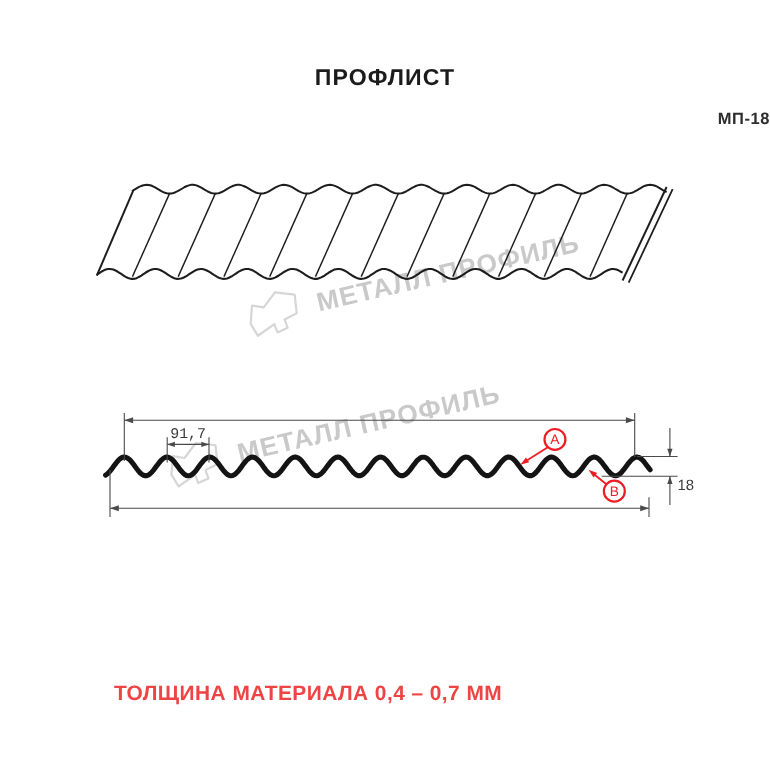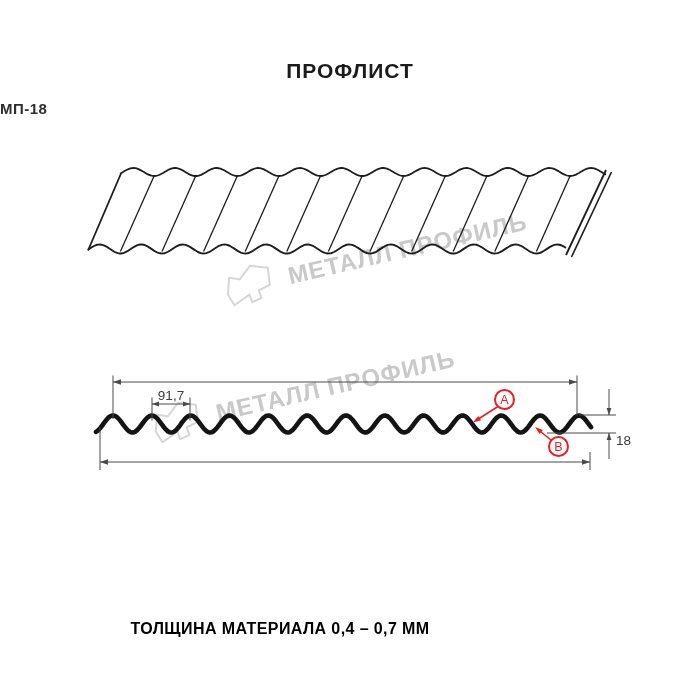--- a/index.html
+++ b/index.html
@@ -2,46 +2,46 @@
 <html><head>
 <meta charset="utf-8">
 <style>
   html,body{margin:0;padding:0;}
   body{width:700px;height:700px;background:#ffffff;position:relative;overflow:hidden;
        font-family:"Liberation Sans", sans-serif;}
   .page{position:absolute;inset:0;}
 
   .title{position:absolute;top:59px;left:0;width:700px;text-align:center;
          font-size:21px;font-weight:800;letter-spacing:1px;color:#1b1b1b;}
-  .subtitle{position:absolute;top:100px;left:0;width:700px;text-align:left;
+  .subtitle{position:absolute;top:100px;left:0;width:700px;text-align:right;
          font-size:15px;font-weight:700;letter-spacing:.5px;color:#2d2d2d;}
 
   .wm{position:absolute;display:flex;align-items:center;gap:9px;
       transform:rotate(-13deg);transform-origin:0 50%;white-space:nowrap;}
   .wm1{left:225px;top:269px;}
   .wm2{left:153px;top:406px;}
   .wm-text{font-size:24px;font-weight:700;letter-spacing:1px;color:#c9c9c9;}
   .wm-logo{flex:0 0 auto;}
 
   #tech{position:absolute;left:0;top:0;}
 
   .dim{position:absolute;font-size:13.5px;color:#3a3a3a;text-align:right;}
   .dim-top{left:113px;width:464px;top:365px;text-align:center;}
-  .dim-pitch{left:131px;width:80px;top:388px;text-align:center;}
+  .dim-pitch{left:131px;width:80px;top:388px;text-align:center;font-family:Liberation Mono, monospace;}
   .dim-width{left:100px;width:490px;top:445px;text-align:center;font-size:14px;}
   .dim-height{left:616px;top:433px;}
 
   .marker{position:absolute;width:17px;height:17px;border:2.2px solid #ee1d23;border-radius:50%;
           color:#ee1d23;font-size:12.5px;font-weight:500;display:flex;align-items:center;
           justify-content:center;background:rgba(255,255,255,.0);}
   .marker-a{left:494px;top:389px;}
   .marker-b{left:548px;top:436px;}
 
   .footer{position:absolute;top:620px;left:0;width:560px;text-align:center;
-          font-size:16px;font-weight:700;letter-spacing:.4px;color:#000000;}
+          font-size:19px;font-weight:700;letter-spacing:.4px;color:#ef4444;}
 </style>
 </head>
 <body>
 
 <div class="page">
 
   <div class="title">ПРОФЛИСТ</div>
   <div class="subtitle">МП-18</div>
 
   <div class="wm wm1">

